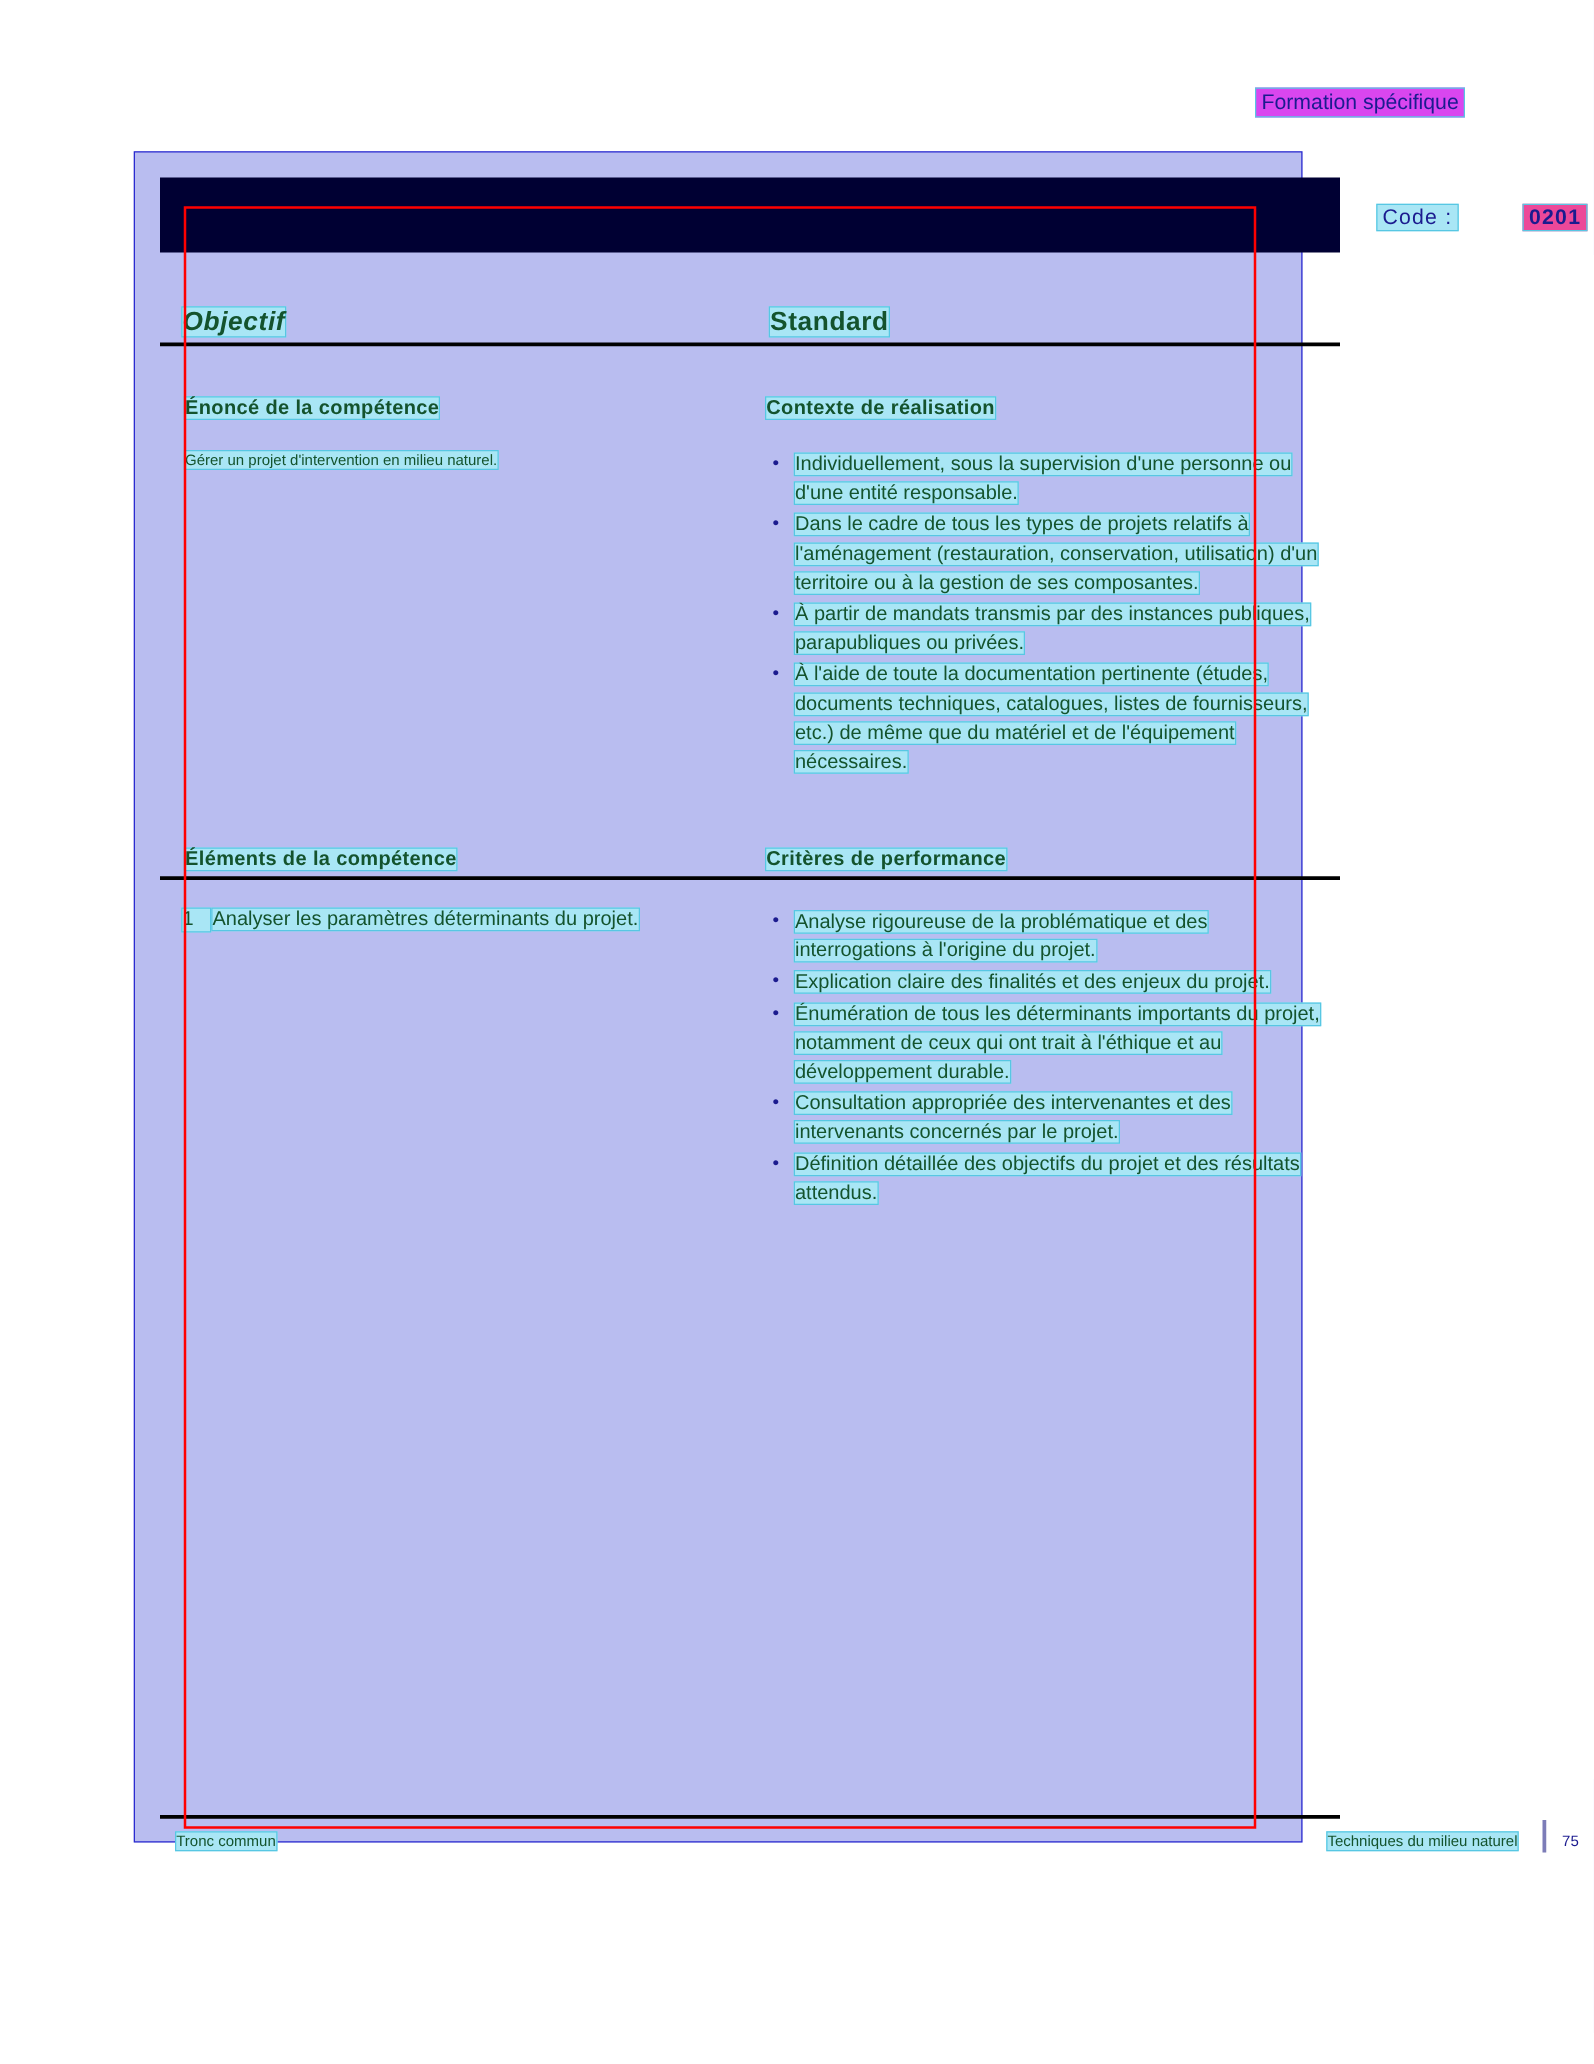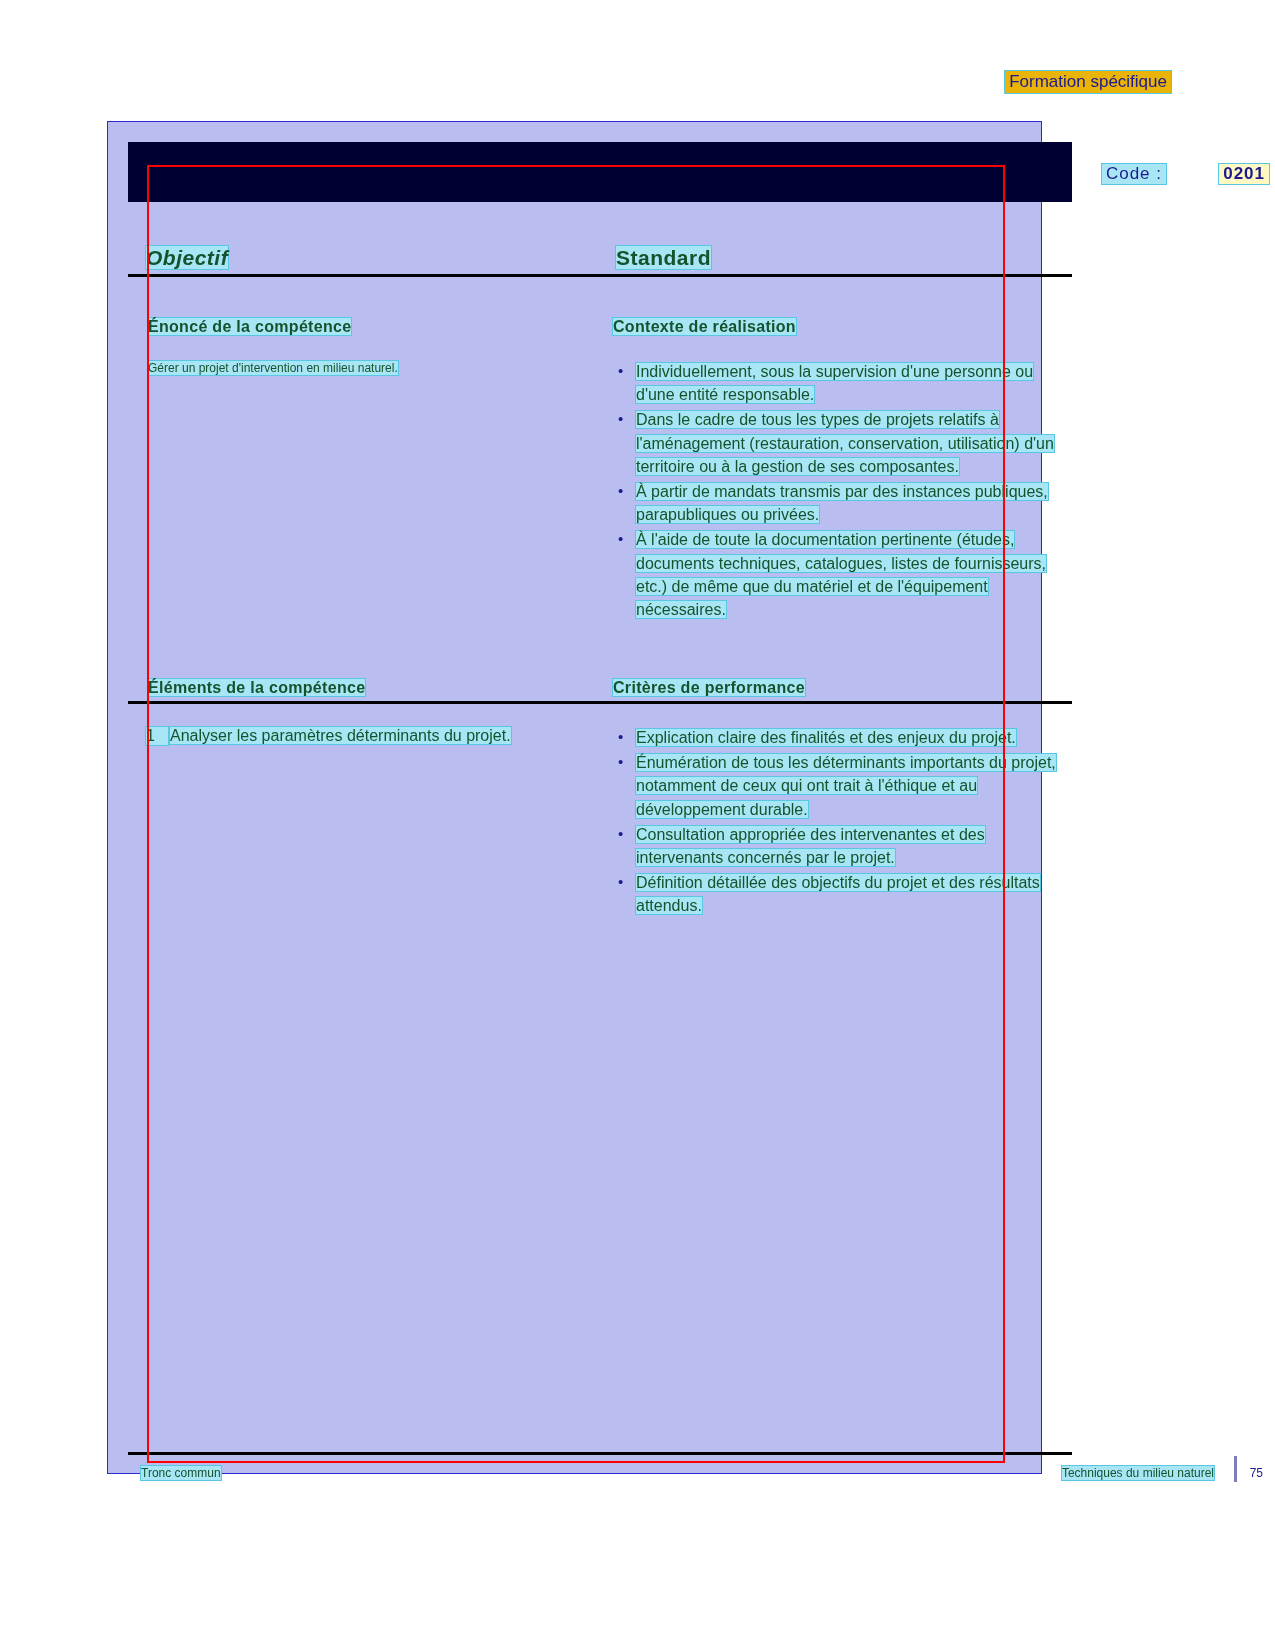--- a/index.html
+++ b/index.html
@@ -16,21 +16,21 @@
     -webkit-font-smoothing: none;
   }
 
   
   .top-tab {
     position: absolute;
     top: 70px;
     right: 103px;
     font-size: 17px;
     color: #1b1b8f;
-    background: #eab308;
+    background: #d946ef;
     border: 1px solid #57c7e3;
     padding: 1px 4px;
     white-space: nowrap;
   }
 
   
   .page-sheet {
     position: absolute;
     left: 107px;
     top: 121px;
@@ -74,21 +74,21 @@
     padding: 0 4px;
     letter-spacing: 1px;
   }
   .code-value {
     position: absolute;
     right: 5px;
     top: 163px;
     font-size: 17px;
     font-weight: bold;
     color: #1b1b8f;
-    background: #fef9c3;
+    background: #ec4899;
     border: 1px solid #57c7e3;
     padding: 0 4px;
     letter-spacing: 1px;
   }
 
   
   .content {
     position: absolute;
     left: 0;
     top: 0;
@@ -252,20 +252,21 @@
   <div class="sub-head sub-elements"><span class="hl">Éléments de la compétence</span></div>
   <div class="sub-head sub-criteres"><span class="hl">Critères de performance</span></div>
 
   <div class="rule rule-2"></div>
 
   <div class="element-item">
     <span class="element-num hl">1</span><span class="hl">Analyser les paramètres déterminants du projet.</span>
   </div>
 
   <ul class="bullets bullets-criteres">
+    <li><span class="hl">Analyse rigoureuse de la problématique et des interrogations à l'origine du projet.</span></li>
     <li><span class="hl">Explication claire des finalités et des enjeux du projet.</span></li>
     <li><span class="hl">Énumération de tous les déterminants importants du projet, notamment de ceux qui ont trait à l'éthique et au développement durable.</span></li>
     <li><span class="hl">Consultation appropriée des intervenantes et des intervenants concernés par le projet.</span></li>
     <li><span class="hl">Définition détaillée des objectifs du projet et des résultats attendus.</span></li>
   </ul>
 
   <div class="rule rule-3"></div>
 
   <div class="footer-left"><span class="hl">Tronc commun</span></div>
   <div class="footer-right"><span class="hl">Techniques du milieu naturel</span></div>

